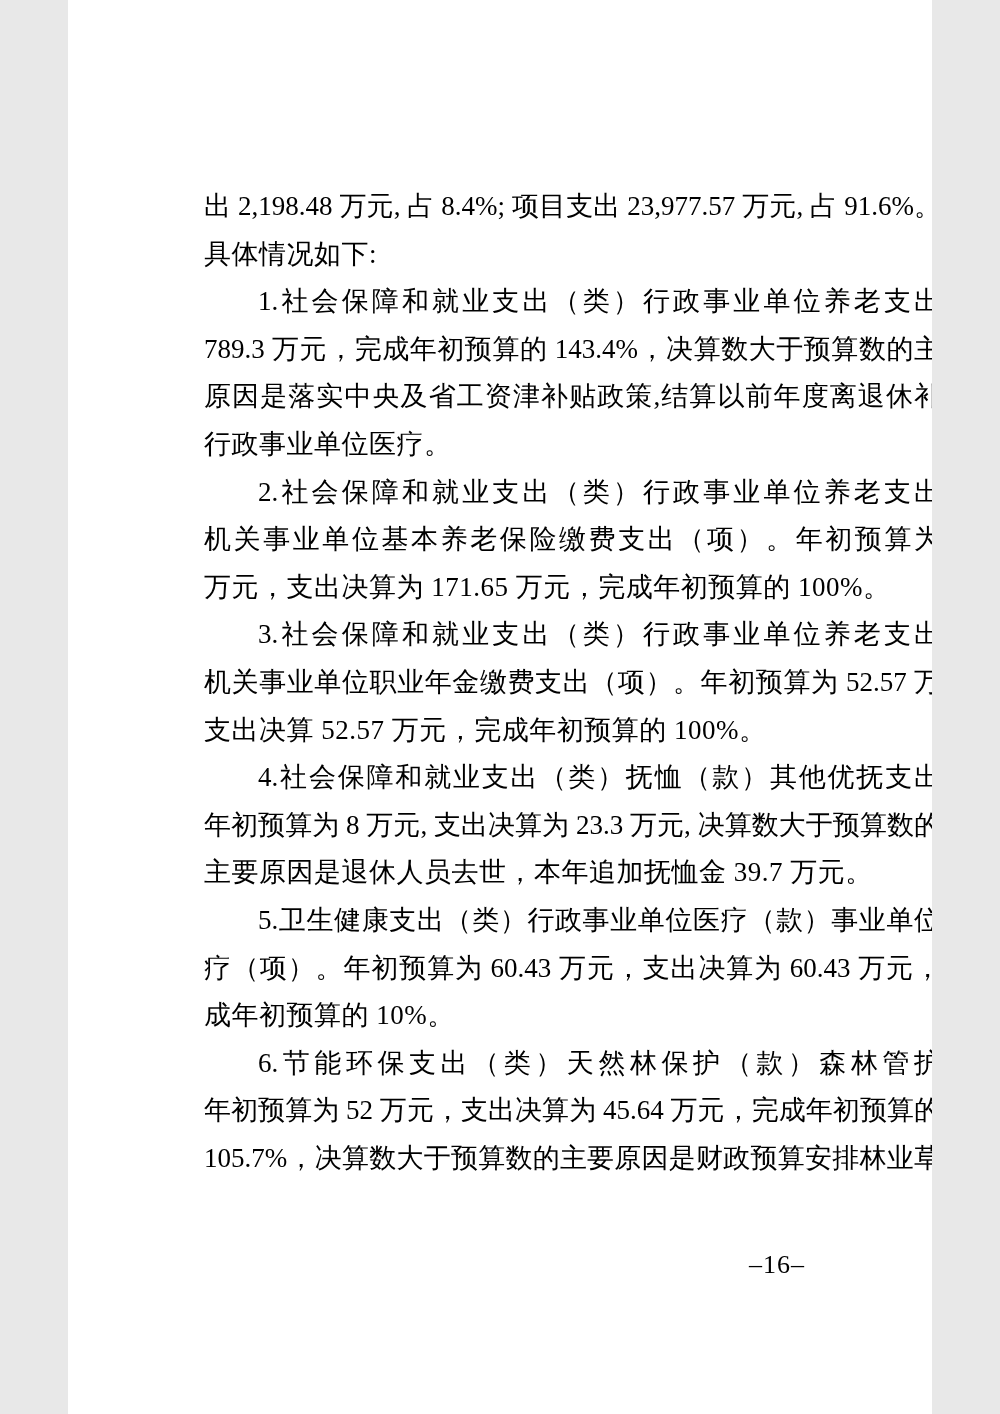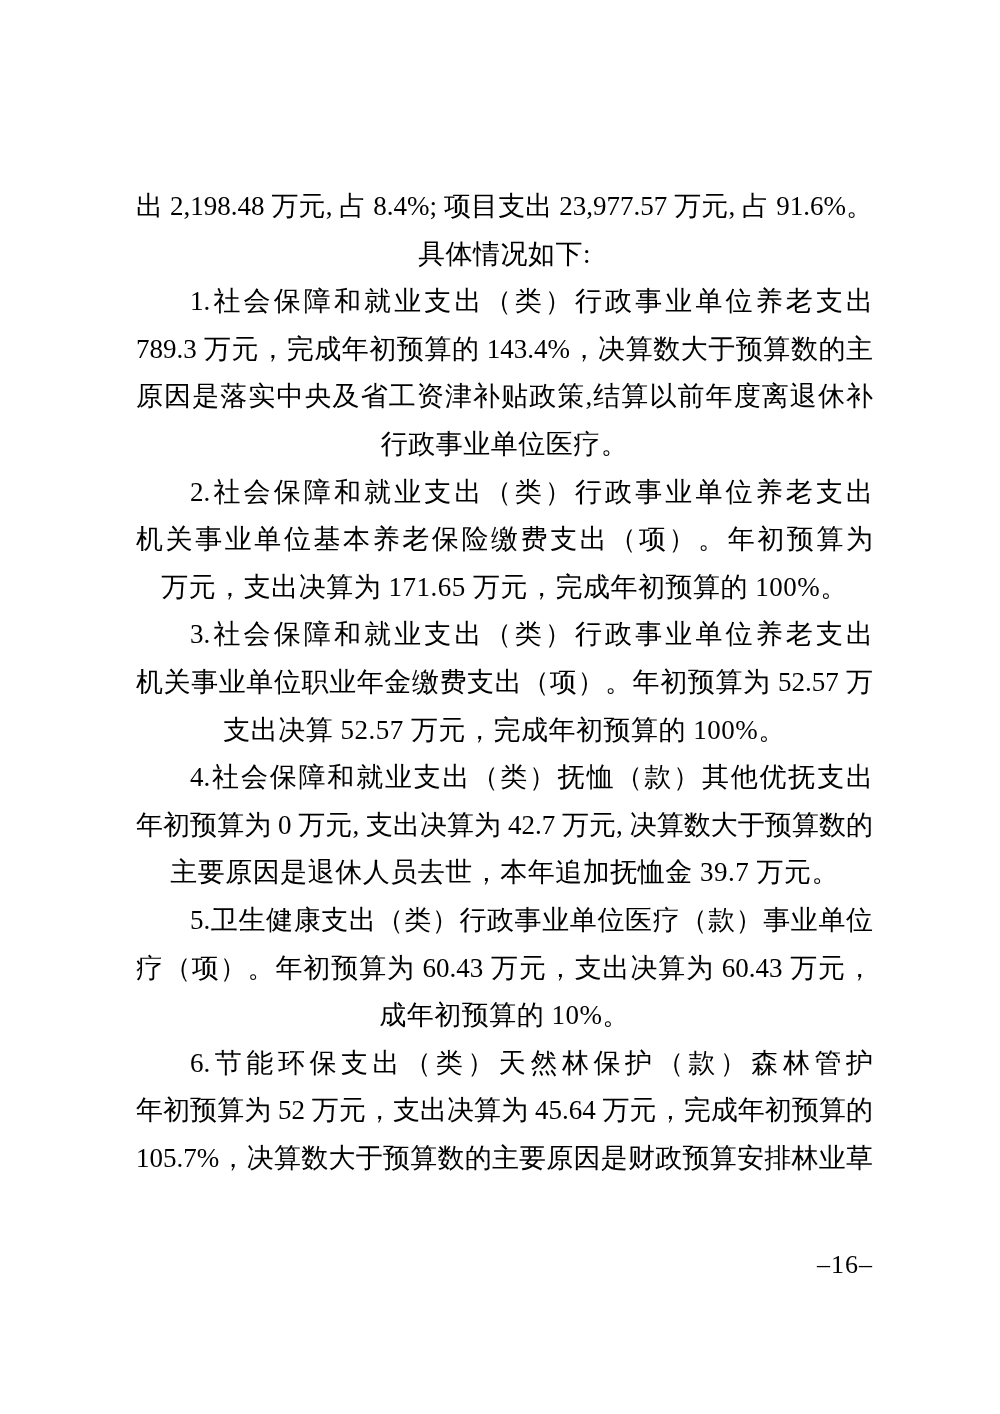--- a/index.html
+++ b/index.html
@@ -2,42 +2,42 @@
 <html><head>
 <meta charset="utf-8">
 <style>
   html, body {
     margin: 0;
     padding: 0;
     background: #e8e8e8;
   }
   .page {
     position: relative;
-    width: 1000px;
+    width: 864px;
     height: 1414px;
     background: #ffffff;
     margin: 0 auto;
     overflow: hidden;
     font-family: "Liberation Serif", "DejaVu Serif", serif;
     color: #000000;
   }
   .text-block {
     position: absolute;
     left: 136px;
     top: 183px;
     width: 737px;
   }
   .ln {
     height: 47.6px;
     line-height: 47.6px;
     font-size: 27px;
     letter-spacing: 0.5px;
     white-space: nowrap;
     overflow: visible;
-    text-align: center;
+    text-align: left;
   }
   
   .ln.j {
     white-space: normal;
     overflow: hidden;
     text-align: justify;
     text-align-last: justify;
     letter-spacing: 0;
   }
   
@@ -64,21 +64,21 @@
     <div class="ln j">789.3 万元，完成年初预算的 143.4%，决算数大于预算数的主要</div>
     <div class="ln j">原因是落实中央及省工资津补贴政策,结算以前年度离退休补贴，</div>
     <div class="ln">行政事业单位医疗。</div>
     <div class="ln j ind">2.社会保障和就业支出（类）行政事业单位养老支出（款）</div>
     <div class="ln j">机关事业单位基本养老保险缴费支出（项）。年初预算为 105.14</div>
     <div class="ln">万元，支出决算为 171.65 万元，完成年初预算的 100%。</div>
     <div class="ln j ind">3.社会保障和就业支出（类）行政事业单位养老支出（款）</div>
     <div class="ln j">机关事业单位职业年金缴费支出（项）。年初预算为 52.57 万元，</div>
     <div class="ln">支出决算 52.57 万元，完成年初预算的 100%。</div>
     <div class="ln j ind">4.社会保障和就业支出（类）抚恤（款）其他优抚支出（项）。</div>
-    <div class="ln j">年初预算为 0 万元, 支出决算为 42.7 万元, 决算数大于预算数的</div>
+    <div class="ln j">年初预算为 8 万元, 支出决算为 23.3 万元, 决算数大于预算数的</div>
     <div class="ln">主要原因是退休人员去世，本年追加抚恤金 39.7 万元。</div>
     <div class="ln j ind">5.卫生健康支出（类）行政事业单位医疗（款）事业单位医</div>
     <div class="ln j">疗（项）。年初预算为 60.43 万元，支出决算为 60.43 万元，完</div>
     <div class="ln">成年初预算的 10%。</div>
     <div class="ln j ind">6.节能环保支出（类）天然林保护（款）森林管护（项）。</div>
     <div class="ln j">年初预算为 52 万元，支出决算为 45.64 万元，完成年初预算的</div>
     <div class="ln j">105.7%，决算数大于预算数的主要原因是财政预算安排林业草原</div>
   </div>
 
   <div class="page-number">–16–</div>

